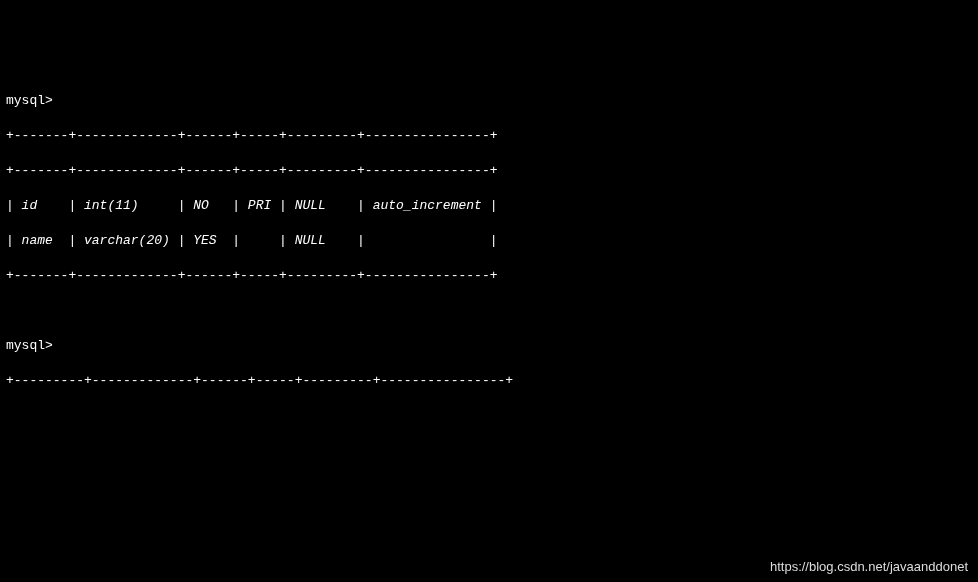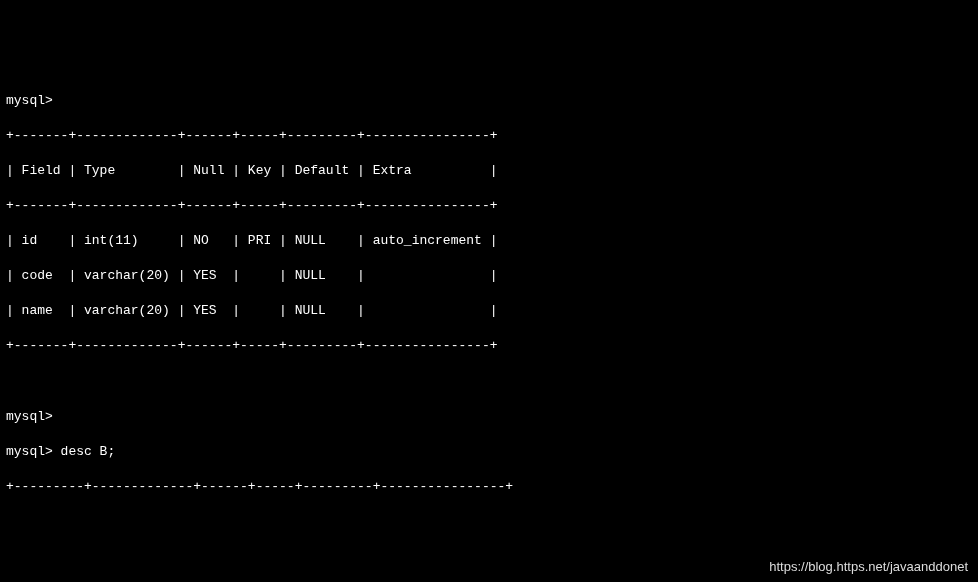--- a/index.html
+++ b/index.html
@@ -14,49 +14,47 @@
       font-size: 13px;
       line-height: 1.35;
       padding: 4px 6px;
       width: 978px;
       height: 582px;
       position: relative;
       white-space: pre;
       overflow: hidden;
     }
     .italic {
+      font-style: italic;
     }
     .watermark {
       position: absolute;
       bottom: 6px;
       right: 10px;
       color: #dddddd;
       font-family: Arial, sans-serif;
       font-size: 13px;
       font-style: normal;
       white-space: normal;
     }
   </style>
 </head>
 <body>
 
 
 
 <div>
 <div>mysql&gt;</div>
 <div>+-------+-------------+------+-----+---------+----------------+</div>
-<div>| Field | Type        | Null | Key | Default | Extra          |</div>
 <div>+-------+-------------+------+-----+---------+----------------+</div>
 <div><span class="italic">| id    | int(11)     | NO   | PRI | NULL    | auto_increment |</span></div>
-<div><span class="italic">| code  | varchar(20) | YES  |     | NULL    |                |</span></div>
 <div><span class="italic">| name  | varchar(20) | YES  |     | NULL    |                |</span></div>
 <div>+-------+-------------+------+-----+---------+----------------+</div>
 <div> </div>
 <div>mysql&gt;</div>
-<div>mysql&gt; desc B;</div>
 <div>+---------+-------------+------+-----+---------+----------------+</div>
 
 
 
 
 
 
 
 
 
@@ -67,16 +65,16 @@
 
 
 
 
 
 
 
 
 </div>
 
-<div class="watermark">https://blog.https.net/javaanddonet</div>
+<div class="watermark">https://blog.csdn.net/javaanddonet</div>
 
 
 
 
 </body></html>

